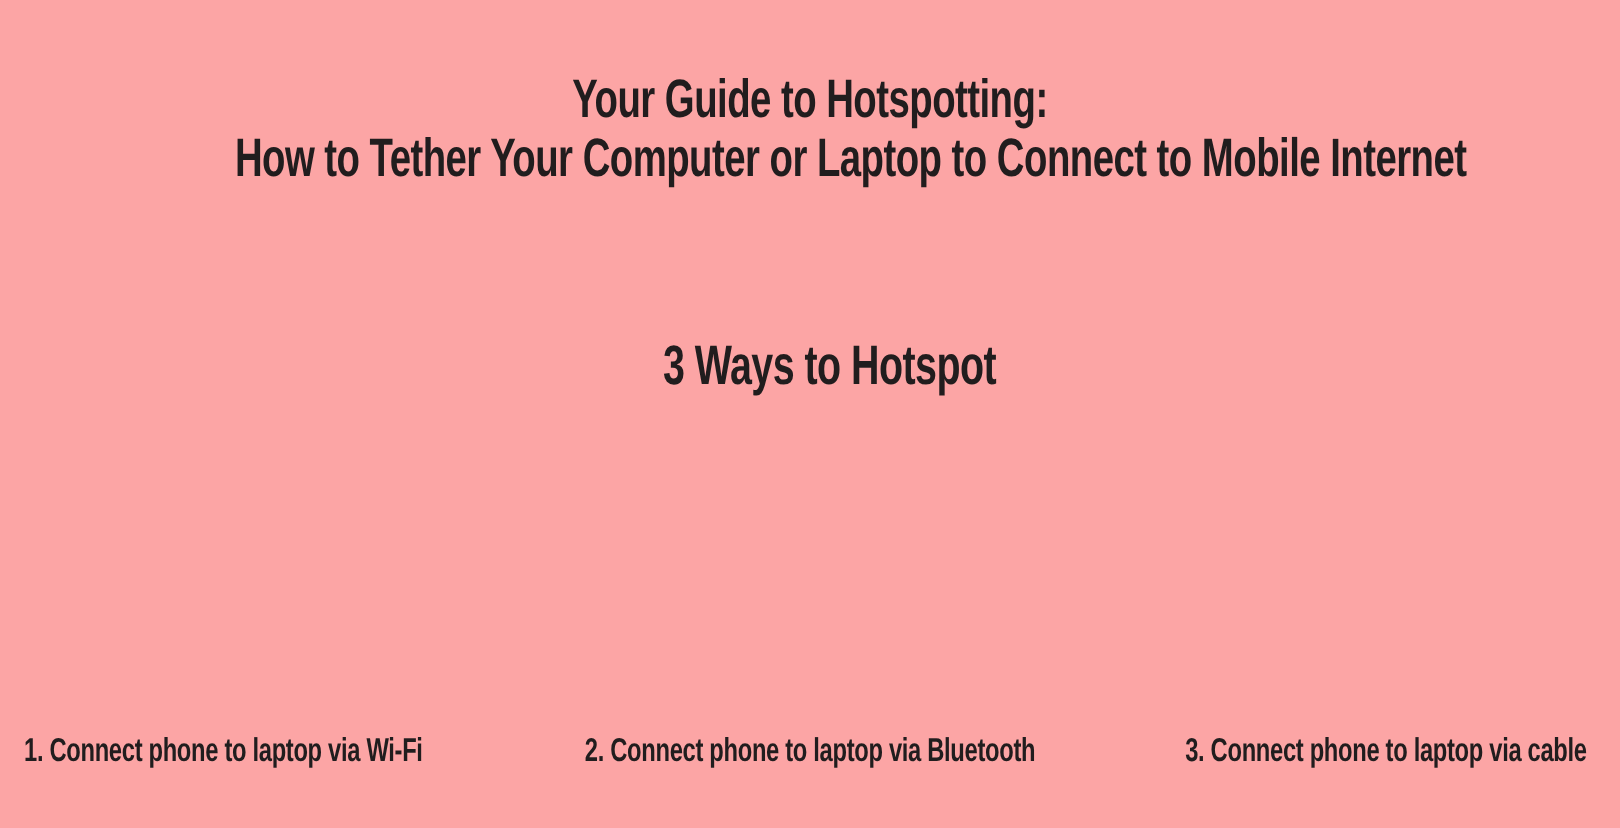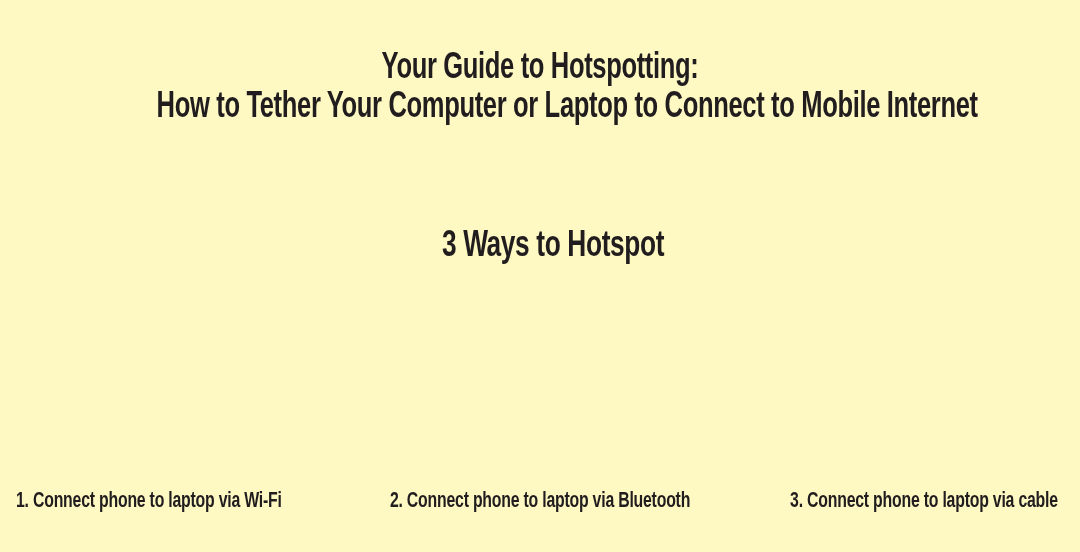--- a/index.html
+++ b/index.html
@@ -14,21 +14,21 @@
     position: relative;
     background: #ffffff;
     font-family: "Liberation Sans", sans-serif;
     color: #211d1e;
     -webkit-font-smoothing: antialiased;
   }
 
   .page {
     position: absolute;
     inset: 0;
-    background: #fef9c3;
+    background: #fca5a5;
   }
 
   
   .title-block {
     position: absolute;
     top: 46px;
     left: 0;
     width: 1080px;
     text-align: center;
     font-weight: 700;

